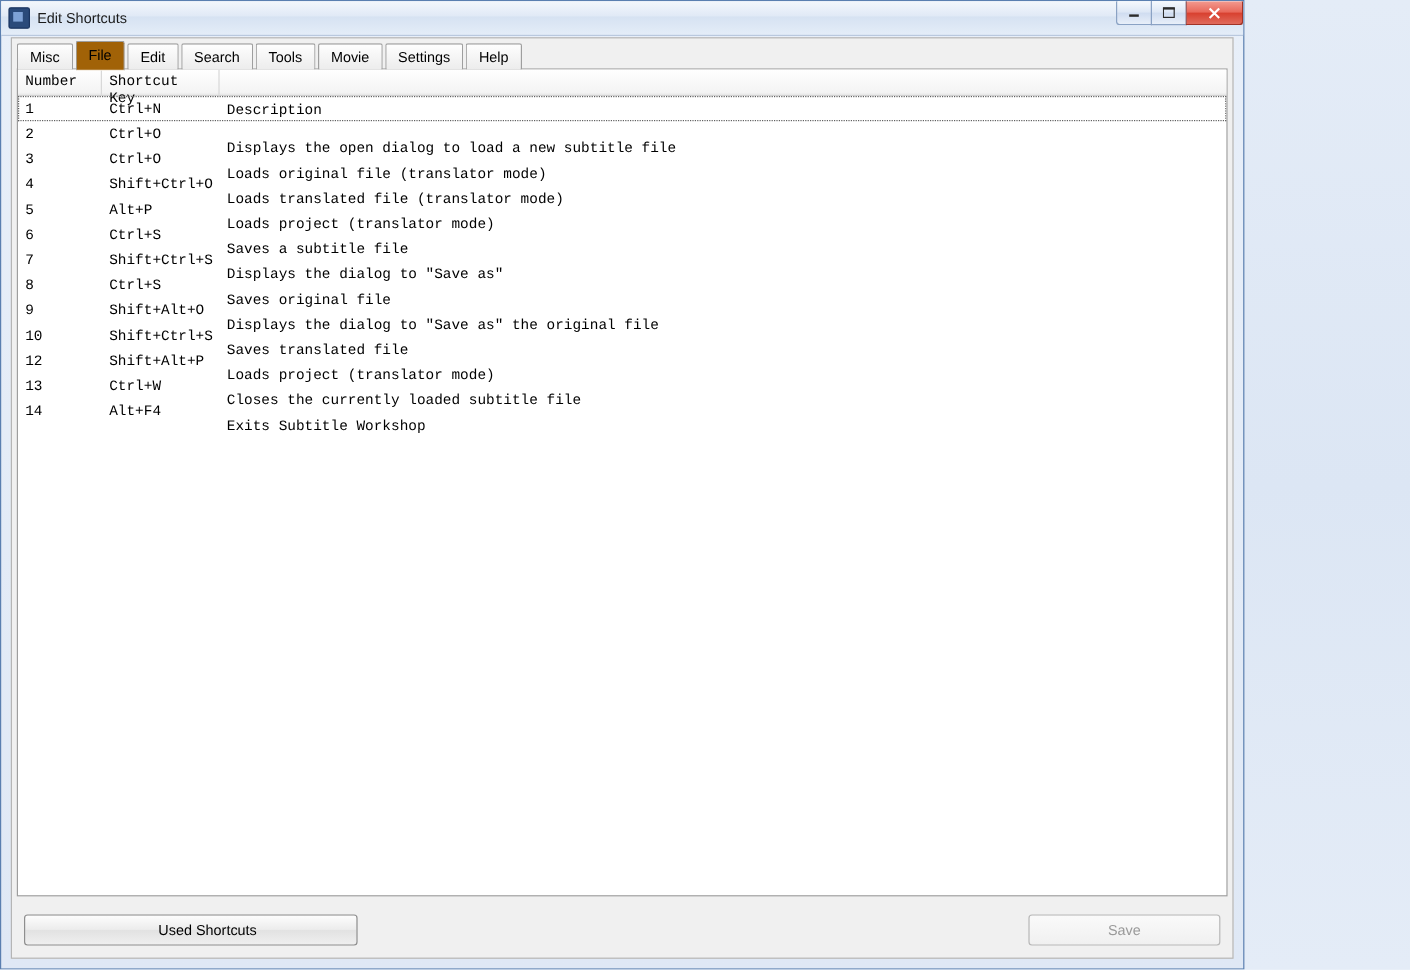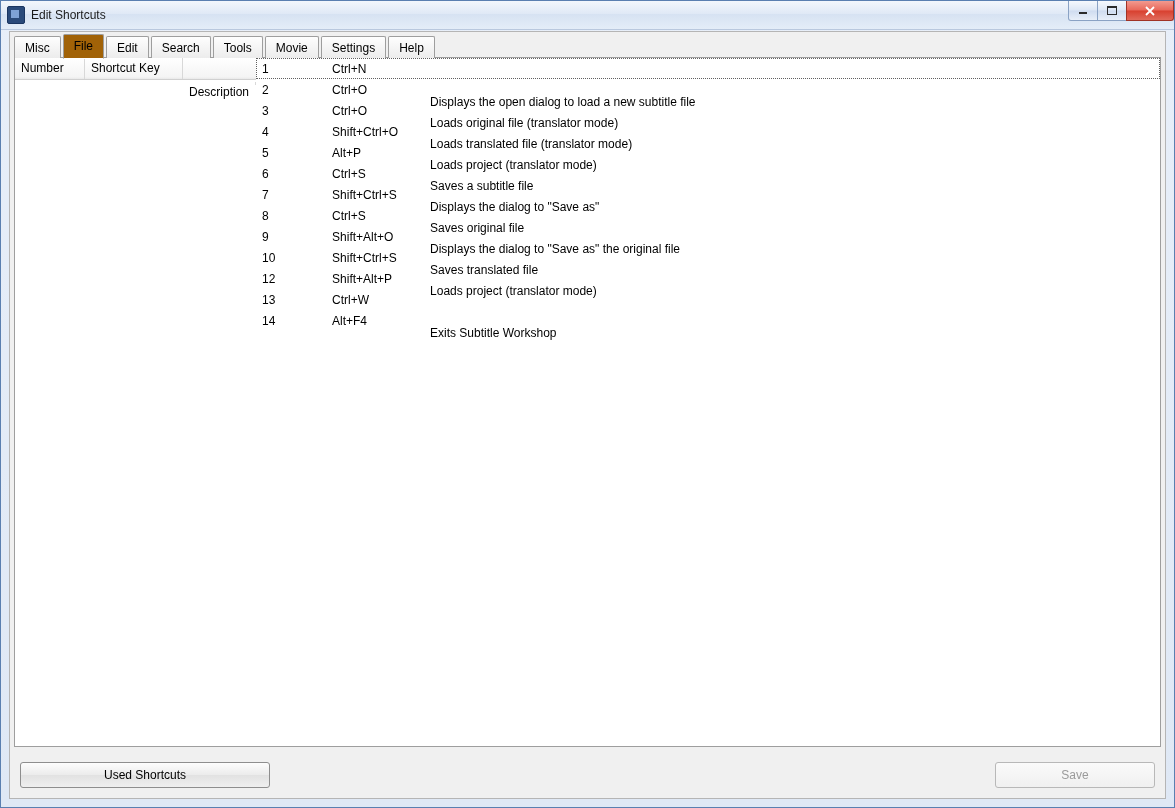--- a/index.html
+++ b/index.html
@@ -1,44 +1,44 @@
 <!DOCTYPE html>
 <html><head>
 <meta charset="utf-8">
 <style>
 html,body{margin:0;padding:0;height:100%;font-family:"Segoe UI",Tahoma,sans-serif;font-size:12px;color:#000;background:linear-gradient(to bottom,#e4ecf7 0%,#dce6f4 50%,#e4ecf7 100%);}
-.window{width:1175px;height:808px;box-sizing:border-box;position:relative;background:linear-gradient(to bottom,#e8eff9 0%,#dfe8f5 100%);border:1px solid #5a7fb0;}
+.window{width:1037px;height:808px;box-sizing:border-box;position:relative;background:linear-gradient(to bottom,#e8eff9 0%,#dfe8f5 100%);border:1px solid #5a7fb0;}
 .titlebar{height:28px;background:linear-gradient(to bottom,#f3f7fc 0%,#e0e9f6 45%,#d6e2f2 46%,#e4edf8 100%);display:flex;align-items:center;border-bottom:1px solid #b9c8de;}
 .titlebar .app-icon{width:16px;height:16px;margin:0 6px;background:#2a4a7a;border:1px solid #1a3560;border-radius:2px;position:relative;}
 .titlebar .app-icon::after{content:"";position:absolute;left:3px;top:3px;width:8px;height:8px;background:#7ea2d6;}
 .titlebar .title{flex:0 0 auto;font-size:12px;color:#1a1a1a;}
 .titlebar .spacer{flex:1 1 auto;}
 .winbtns{display:flex;align-items:flex-start;height:100%;}
 .winbtn{width:28px;height:19px;border:1px solid #8aa2c4;border-top:none;margin-left:-1px;background:linear-gradient(to bottom,#f6f9fd,#dde7f5 48%,#cfdcf0 52%,#e8eff9);display:flex;align-items:center;justify-content:center;}
 .winbtn.first{border-bottom-left-radius:3px;}
 .winbtn.close{width:46px;background:linear-gradient(to bottom,#f29a8f 0%,#e8685a 48%,#d8402f 52%,#e06a5b 100%);border-color:#a03326;border-bottom-right-radius:3px;}
 .winbtn svg{display:block;}
 .client{position:absolute;left:8px;right:8px;top:30px;bottom:8px;background:#f0f0f0;border:1px solid #b5b5b5;box-sizing:border-box;padding:4px;display:flex;flex-direction:column;}
 .tabs{display:flex;align-items:center;height:22px;margin-bottom:-1px;z-index:2;position:relative;}
 .tab{height:21px;padding:0 10px;border:1px solid #9e9e9e;border-bottom:none;background:linear-gradient(to bottom,#fefefe,#ececec);display:flex;align-items:center;margin-right:2px;border-top-left-radius:2px;border-top-right-radius:2px;font-size:12px;cursor:default;}
 .tab.active{background:#a16207;height:23px;position:relative;margin-top:-2px;border-bottom:1px solid #fff;}
-.tabcontent{flex:0 0 auto;border:1px solid #9e9e9e;background:#fff;height:690px;box-sizing:border-box;display:flex;flex-direction:row;}
+.tabcontent{flex:0 0 auto;border:1px solid #9e9e9e;background:#fff;height:690px;box-sizing:border-box;display:flex;flex-direction:column;font-family:Liberation Mono, monospace;}
 .gridhead{display:flex;height:21px;border-bottom:1px solid #d0d0d0;background:linear-gradient(to bottom,#ffffff,#f4f4f4 90%,#e9e9e9);font-size:12px;}
 .ghcell{padding:3px 6px 0 6px;border-right:1px solid #d8d8d8;box-sizing:border-box;}
 .col-num{width:70px;}
 .col-key{width:98px;}
 .col-desc{flex:1 1 auto;margin-top:24px;}
 .gridbody{flex:1 1 auto;overflow:auto;}
 .row{display:flex;height:21px;align-items:center;font-size:12px;}
 .row .cell{padding:0 6px;box-sizing:border-box;}
 .row.selected{outline:1px dotted #606060;outline-offset:-1px;}
 .row:nth-child(even){}
 .footer{margin-top:auto;padding:14px 6px 6px 6px;display:flex;}
 .btn{height:24px;border:1px solid #8e8e8e;background:linear-gradient(to bottom,#fdfdfd,#ececec 48%,#e2e2e2 52%,#efefef);border-radius:3px;font-size:12px;display:flex;align-items:center;justify-content:center;cursor:default;}
-.btn.used{width:248px;}
+.btn.used{width:248px;padding-left:28px;}
 .btn.save{width:158px;margin-left:auto;color:#9a9a9a;border-color:#b8b8b8;background:linear-gradient(to bottom,#fafafa,#f0f0f0);}
 </style>
 </head>
 <body>
 
 <div class="window">
   <div class="titlebar">
     <div class="app-icon"></div>
     <div class="title">Edit Shortcuts</div>
     <div class="spacer"></div>
@@ -131,20 +131,21 @@
             <div class="cell col-desc">Saves translated file</div>
           </div>
           <div class="row">
             <div class="cell col-num">12</div>
             <div class="cell col-key">Shift+Alt+P</div>
             <div class="cell col-desc">Loads project (translator mode)</div>
           </div>
           <div class="row">
             <div class="cell col-num">13</div>
             <div class="cell col-key">Ctrl+W</div>
+            <div class="cell col-desc">Closes the currently loaded subtitle file</div>
           </div>
           <div class="row">
             <div class="cell col-num">14</div>
             <div class="cell col-key">Alt+F4</div>
             <div class="cell col-desc">Exits Subtitle Workshop</div>
           </div>
         </div>
     </div>
 
     <div class="footer">

